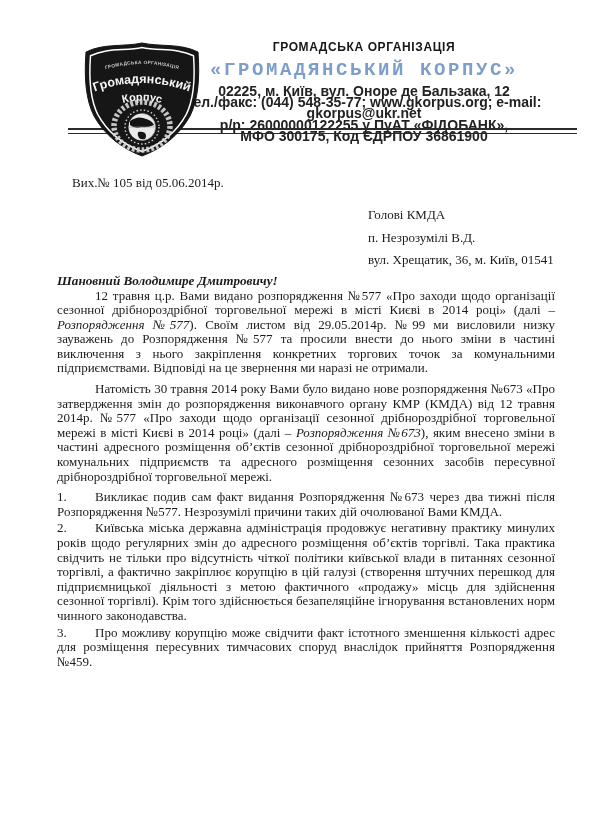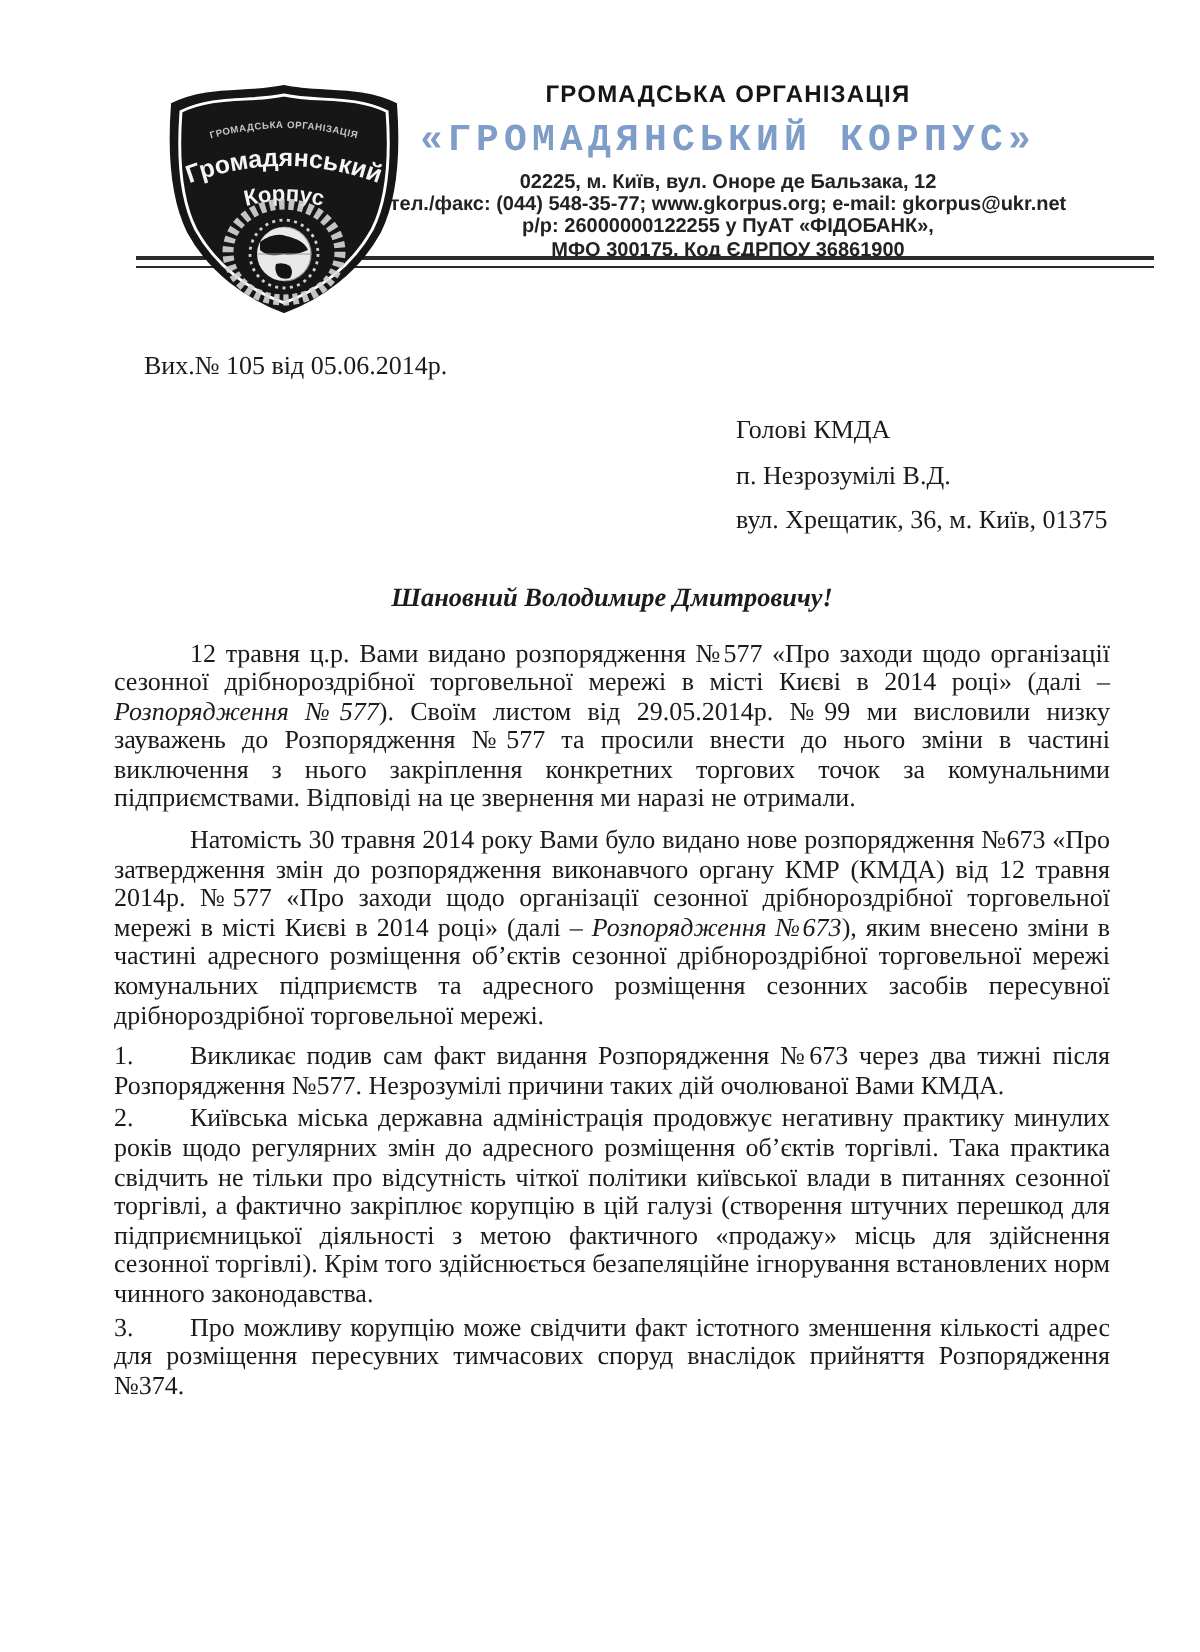--- a/index.html
+++ b/index.html
@@ -11,32 +11,32 @@
   
   .head-text {
     position:absolute; left:150px; top:40px; width:428px;
     text-align:center; font-family:"Liberation Sans", sans-serif; color:#161616;
   }
   .org-type { font-size:12px; font-weight:bold; letter-spacing:.6px; }
   .org-name {
     margin-top:5px; font-size:19px; font-weight:bold; letter-spacing:2.6px;
     color:var(--accent,#7e9dc8); white-space:nowrap;font-family:Liberation Mono, monospace;
   }
-  .head-addr { margin-top:5px; font-size:10px; font-weight:bold; line-height:11.2px; color:#222; }
+  .head-addr { margin-top:5px; font-size:14px; font-weight:bold; line-height:11.2px; color:#222; }
   .rule {
     position:absolute; top:128px; left:68px; right:23px; height:3px; z-index:1;
     border-top:2px solid #2b2b2b; border-bottom:1px solid #2b2b2b;
   }
   .logo { position:absolute; top:37px; left:78px; z-index:2; line-height:0; }
   
   .letter { position:absolute; left:57px; right:45px; top:156px; font-size:13px; }
   .ref { margin:19px 0 0 15px; }
   .addressee { margin:13px 0 0 311px; line-height:22.5px; }
-  .salutation { margin-top:19px; text-align:center; font-weight:bold; font-style:italic; font-size:13.2px; }
-  .paras { margin-top:13px; }
+  .salutation { margin-top:1px; text-align:left; font-weight:bold; font-style:italic; font-size:13.2px; }
+  .paras { }
   .paras p { margin:0 0 6px; text-indent:38px; text-align:justify; line-height:14.6px; }
   .paras p.item { text-indent:0; margin:0 0 2px; }
   .num { display:inline-block; width:38px; }
   .it { font-style:italic; }
 </style>
 </head>
 <body>
 
 <div class="page">
 
@@ -88,27 +88,27 @@
 
     <div class="rule"></div>
   </header>
 
   <main class="letter">
     <div class="ref">Вих.№ 105 від 05.06.2014р.</div>
 
     <div class="addressee">
       <div>Голові КМДА</div>
       <div>п. Незрозумілі В.Д.</div>
-      <div>вул. Хрещатик, 36, м. Київ, 01375</div>
+      <div>вул. Хрещатик, 36, м. Київ, 01541</div>
     </div>
 
     <div class="salutation">Шановний Володимире Дмитровичу!</div>
 
     <div class="paras" id="paras">
         <p class="para"><span>12 травня ц.р. Вами видано розпорядження №577 «Про заходи щодо організації сезонної дрібнороздрібної торговельної мережі в місті Києві в 2014 році» (далі – </span><span class="it">Розпорядження №577</span><span>). Своїм листом від 29.05.2014р. №99 ми висловили низку зауважень до Розпорядження №577 та просили внести до нього зміни в частині виключення з нього закріплення конкретних торгових точок за комунальними підприємствами. Відповіді на це звернення ми наразі не отримали.</span></p>
         <p class="para"><span>Натомість 30 травня 2014 року Вами було видано нове розпорядження №673 «Про затвердження змін до розпорядження виконавчого органу КМР (КМДА) від 12 травня 2014р. №577 «Про заходи щодо організації сезонної дрібнороздрібної торговельної мережі в місті Києві в 2014 році» (далі – </span><span class="it">Розпорядження №673</span><span>), яким внесено зміни в частині адресного розміщення об’єктів сезонної дрібнороздрібної торговельної мережі комунальних підприємств та адресного розміщення сезонних засобів пересувної дрібнороздрібної торговельної мережі.</span></p>
         <p class="para item"><span class="num">1.</span><span>Викликає подив сам факт видання Розпорядження №673 через два тижні після Розпорядження №577. Незрозумілі причини таких дій очолюваної Вами КМДА.</span></p>
         <p class="para item"><span class="num">2.</span><span>Київська міська державна адміністрація продовжує негативну практику минулих років щодо регулярних змін до адресного розміщення об’єктів торгівлі. Така практика свідчить не тільки про відсутність чіткої політики київської влади в питаннях сезонної торгівлі, а фактично закріплює корупцію в цій галузі (створення штучних перешкод для підприємницької діяльності з метою фактичного «продажу» місць для здійснення сезонної торгівлі). Крім того здійснюється безапеляційне ігнорування встановлених норм чинного законодавства.</span></p>
-        <p class="para item"><span class="num">3.</span><span>Про можливу корупцію може свідчити факт істотного зменшення кількості адрес для розміщення пересувних тимчасових споруд внаслідок прийняття Розпорядження №374.</span></p>
+        <p class="para item"><span class="num">3.</span><span>Про можливу корупцію може свідчити факт істотного зменшення кількості адрес для розміщення пересувних тимчасових споруд внаслідок прийняття Розпорядження №459.</span></p>
       </div>
   </main>
 
 </div>
 
 </body></html>

